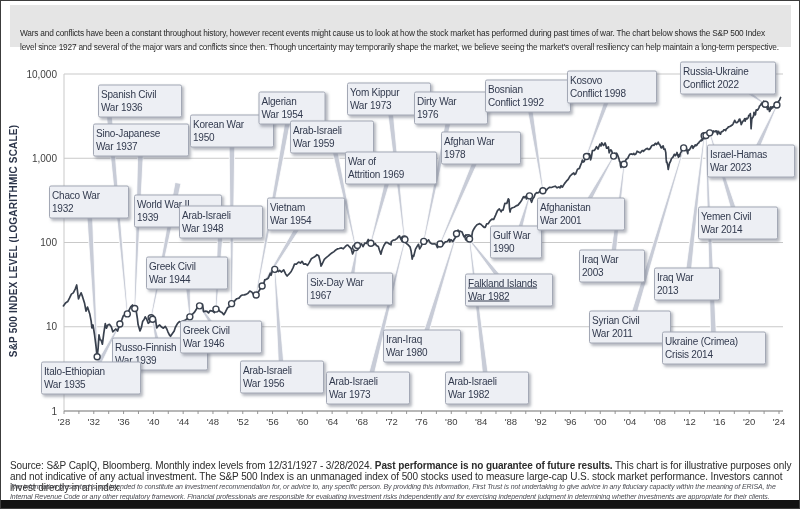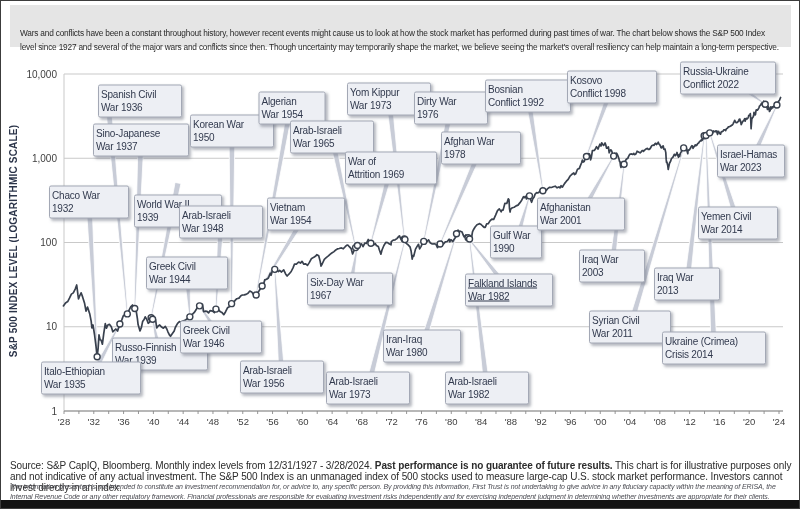--- a/index.html
+++ b/index.html
@@ -244,21 +244,21 @@
       <div class="callout" style="left: 305px; top: 213px; width: 78px;">
         <div>Vietnam</div>
         <div>War 1954</div>
       </div>
       <div class="callout" style="left: 281px; top: 376px; width: 84px;">
         <div>Arab-Israeli</div>
         <div>War 1956</div>
       </div>
       <div class="callout" style="left: 331px; top: 136px; width: 84px;">
         <div>Arab-Israeli</div>
-        <div>War 1965</div>
+        <div>War 1959</div>
       </div>
       <div class="callout" style="left: 349px; top: 288px; width: 86px;">
         <div>Six-Day War</div>
         <div>1967</div>
       </div>
       <div class="callout" style="left: 390px; top: 167px; width: 92px;">
         <div>War of</div>
         <div>Attrition 1969</div>
       </div>
       <div class="callout" style="left: 388px; top: 98px; width: 84px;">
@@ -322,21 +322,21 @@
         <div>Crisis 2014</div>
       </div>
       <div class="callout" style="left: 737px; top: 222px; width: 80px;">
         <div>Yemen Civil</div>
         <div>War 2014</div>
       </div>
       <div class="callout" style="left: 727px; top: 77px; width: 96px;">
         <div>Russia-Ukraine</div>
         <div>Conflict 2022</div>
       </div>
-      <div class="callout" style="left: 750px; top: 160px; width: 68px;">
+      <div class="callout" style="left: 750px; top: 160px; width: 88px;">
         <div>Israel-Hamas</div>
         <div>War 2023</div>
       </div>
     </div>
 
   <div class="src-note"><span>Source: S&amp;P CapIQ, Bloomberg. Monthly index levels from 12/31/1927 - 3/28/2024. </span><b>Past performance is no guarantee of future results.</b><span> This chart is for illustrative purposes only and not indicative of any actual investment. The S&amp;P 500 Index is an unmanaged index of 500 stocks used to measure large-cap U.S. stock market performance. Investors cannot invest directly in an index.</span></div>
 
   <div class="disc-note">The information presented is not intended to constitute an investment recommendation for, or advice to, any specific person. By providing this information, First Trust is not undertaking to give advice in any fiduciary capacity within the meaning of ERISA, the Internal Revenue Code or any other regulatory framework. Financial professionals are responsible for evaluating investment risks independently and for exercising independent judgment in determining whether investments are appropriate for their clients.</div>
 
   <div class="bottom-bar"></div>

